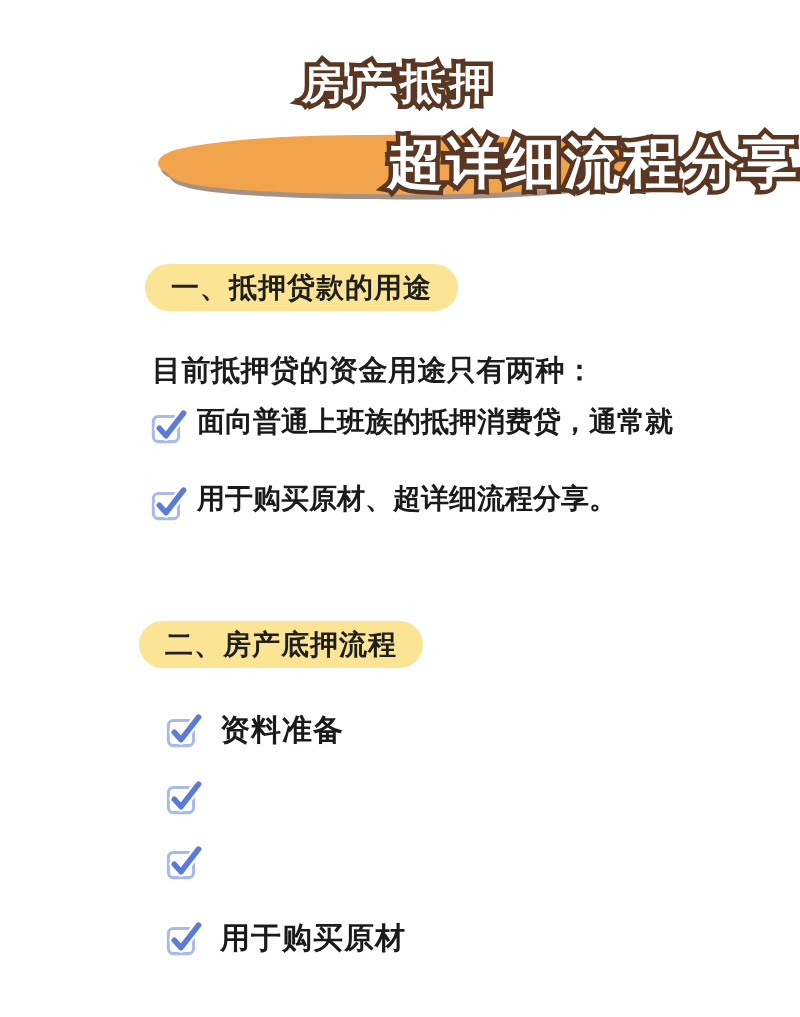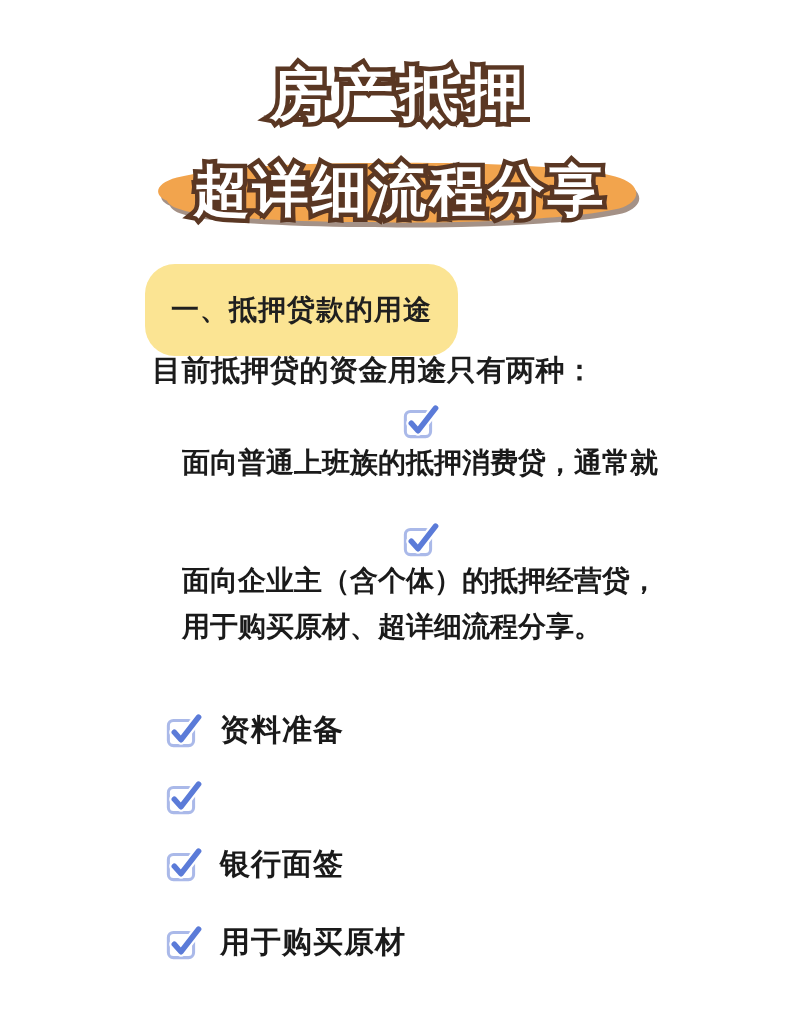--- a/index.html
+++ b/index.html
@@ -3,48 +3,48 @@
 <meta charset="utf-8">
 <style>
   html,body { margin:0; padding:0; background:#ffffff; }
   .poster {
     position:relative; width:800px; height:1017px; background:#ffffff;
     overflow:hidden; font-family:"Liberation Sans","DejaVu Sans",sans-serif;
   }
   
   .title-line1 {
     position:absolute; top:56px; left:0; right:0; text-align:center;
-    font-size:58px; font-weight:900; letter-spacing:7px;
-    color:#ffffff; -webkit-text-stroke:9px #5a3723; paint-order:stroke fill;text-decoration:underline;
+    font-size:42px; font-weight:900; letter-spacing:7px;
+    color:#ffffff; -webkit-text-stroke:9px #5a3723; paint-order:stroke fill;
   }
-  .title-line2-wrap { position:absolute; top:126px; left:0; right:0; height:80px; text-align:center;margin-top:28px; }
+  .title-line2-wrap { position:absolute; top:126px; left:0; right:0; height:80px; text-align:right; }
   .brush-svg {
     position:absolute; left:50%; top:6px; transform:translateX(-50%);
     width:498px; height:66px;
     filter:drop-shadow(3px 5px 0 rgba(90,55,35,0.55));
   }
   .title-line2-text {
     position:relative; z-index:2; font-size:56px; font-weight:900; letter-spacing:3px;
     color:#ffffff; -webkit-text-stroke:9px #5a3723; paint-order:stroke fill;
   }
   
   .pill {
-    position:absolute; height:64px; display:inline-flex; align-items:center;
-    padding:14px 26px; background:#fbe493; border-radius:30px;
+    position:absolute; height:47px; display:inline-flex; align-items:center;
+    padding:0 26px; background:#fbe493; border-radius:30px;
     font-size:28px; font-weight:800; color:#1f1f1f; letter-spacing:1px;
   }
   .pill-1 { left:145px; top:264px; }
   .pill-2 { left:139px; top:621px; }
   
   .intro {
     position:absolute; left:152px; top:351px;
     font-size:29px; font-weight:700; color:#1c1c1c; letter-spacing:0.5px;
   }
   .use-items { position:absolute; left:150px; top:399px; width:540px; }
-  .use-item { display:flex; align-items:center; margin-bottom:31px;flex-direction:column; }
+  .use-item { display:flex; align-items:flex-end; gap:10px; margin-bottom:31px; }
   .use-item .cb { flex:0 0 37px; margin-top:4px; }
   .use-text { font-size:28px; font-weight:700; line-height:46px; color:#1a1a1a; }
   
   .steps { position:absolute; left:165px; top:710px; display:flex; flex-direction:column; gap:28px; }
   .step { display:flex; align-items:center; gap:18px; }
   .step:last-child { margin-top:9px; }
   .step .cb { flex:0 0 37px; }
   .step-label { font-size:30px; font-weight:800; color:#1a1a1a; letter-spacing:1px; }
   .cb svg { display:block; }
 </style>
@@ -85,27 +85,29 @@
 
     <div class="use-item">
       <span class="cb">
         <svg viewBox="0 0 44 44" width="37" height="37">
           <rect x="4" y="10" width="30" height="30" rx="6" fill="#ffffff" stroke="#aab9e9" stroke-width="3.6"></rect>
           <path d="M11 24 L19 33 L40 6" fill="none" stroke="#ffffff" stroke-width="12" stroke-linecap="round" stroke-linejoin="round"></path>
           <path d="M11 24 L19 33 L40 6" fill="none" stroke="#5b7bd8" stroke-width="6.5" stroke-linecap="round" stroke-linejoin="round"></path>
         </svg>
       </span>
       <div class="use-text">
-        <div>面向企业主（含个体）的抵押经营贷，</div>
         <div>用于购买原材、超详细流程分享。</div>
       </div>
     </div>
 
   </div>
 
+  <div class="pill pill-2">
+    <span>二、房产底押流程</span>
+  </div>
 
   <div class="steps">
 
     <div class="step">
       <span class="cb">
         <svg viewBox="0 0 44 44" width="37" height="37">
           <rect x="4" y="10" width="30" height="30" rx="6" fill="#ffffff" stroke="#aab9e9" stroke-width="3.6"></rect>
           <path d="M11 24 L19 33 L40 6" fill="none" stroke="#ffffff" stroke-width="12" stroke-linecap="round" stroke-linejoin="round"></path>
           <path d="M11 24 L19 33 L40 6" fill="none" stroke="#5b7bd8" stroke-width="6.5" stroke-linecap="round" stroke-linejoin="round"></path>
         </svg>
@@ -124,21 +126,20 @@
     </div>
 
     <div class="step">
       <span class="cb">
         <svg viewBox="0 0 44 44" width="37" height="37">
           <rect x="4" y="10" width="30" height="30" rx="6" fill="#ffffff" stroke="#aab9e9" stroke-width="3.6"></rect>
           <path d="M11 24 L19 33 L40 6" fill="none" stroke="#ffffff" stroke-width="12" stroke-linecap="round" stroke-linejoin="round"></path>
           <path d="M11 24 L19 33 L40 6" fill="none" stroke="#5b7bd8" stroke-width="6.5" stroke-linecap="round" stroke-linejoin="round"></path>
         </svg>
       </span>
-      <span class="step-label">银行面签</span>
     </div>
 
     <div class="step">
       <span class="cb">
         <svg viewBox="0 0 44 44" width="37" height="37">
           <rect x="4" y="10" width="30" height="30" rx="6" fill="#ffffff" stroke="#aab9e9" stroke-width="3.6"></rect>
           <path d="M11 24 L19 33 L40 6" fill="none" stroke="#ffffff" stroke-width="12" stroke-linecap="round" stroke-linejoin="round"></path>
           <path d="M11 24 L19 33 L40 6" fill="none" stroke="#5b7bd8" stroke-width="6.5" stroke-linecap="round" stroke-linejoin="round"></path>
         </svg>
       </span>

